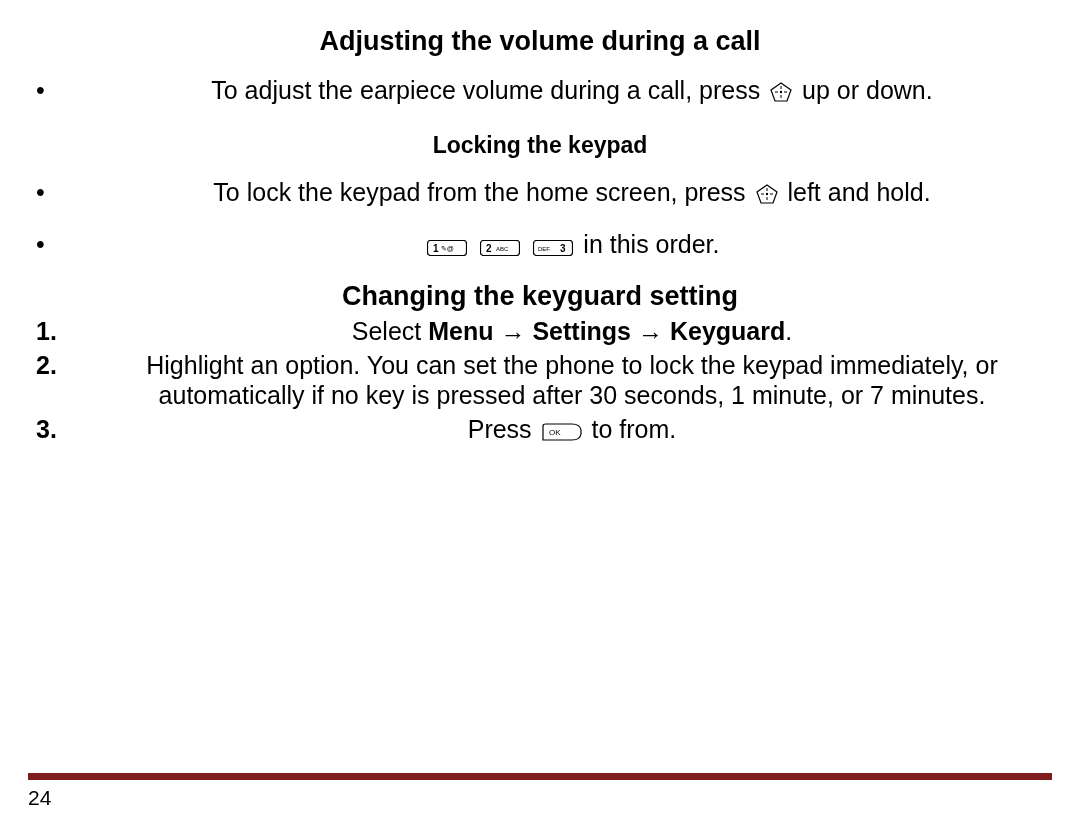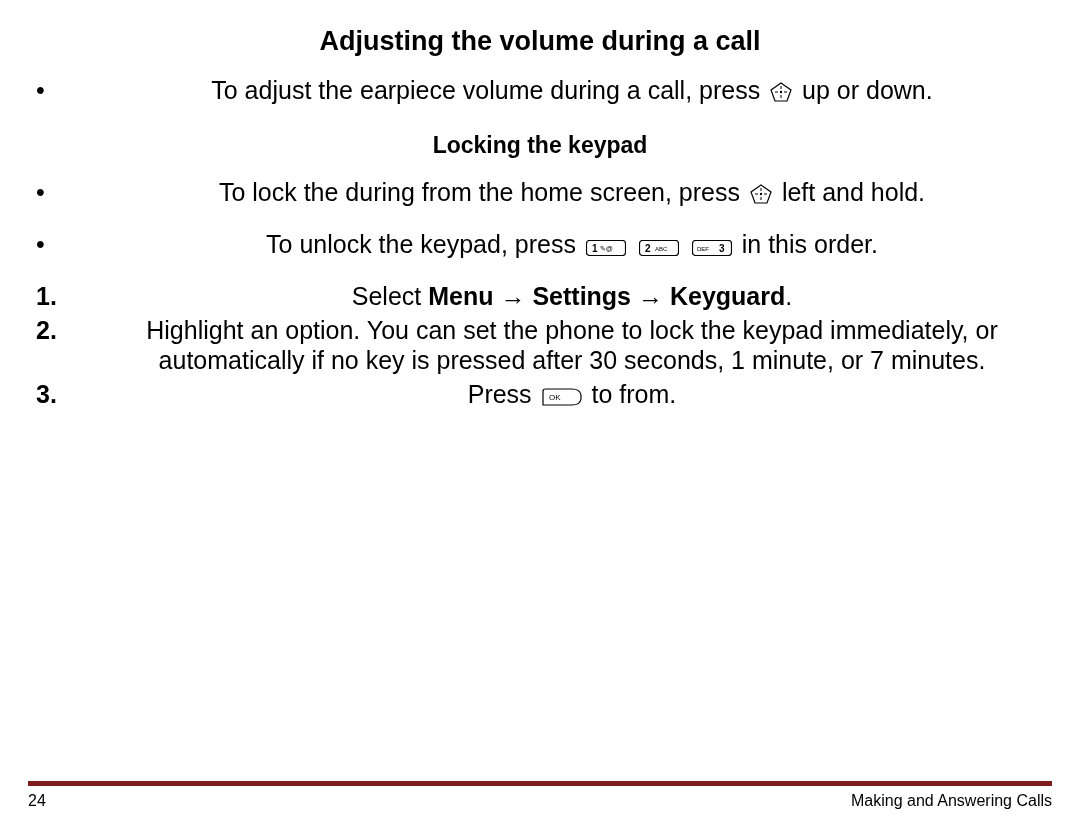--- a/index.html
+++ b/index.html
@@ -9,21 +9,21 @@
   .body{font-size:25px;line-height:1.15;margin:2px 0 4px 0;}
   ul.bul{list-style:none;padding:0;margin:2px 0 6px 0;}
   ul.bul>li{font-size:25px;line-height:1.3;padding-left:64px;position:relative;margin:17px 0;}
   ul.bul>li::before{content:"•";position:absolute;left:8px;top:0;font-size:25px;}
   ol.num{list-style:none;padding:0;margin:2px 0 0 0;}
   ol.num>li{font-size:25px;line-height:1.2;padding-left:64px;position:relative;margin:4px 0;}
   ol.num>li .marker{position:absolute;left:8px;top:0;font-weight:bold;}
   .bold{font-weight:bold;}
   .arrow{font-weight:bold;}
   .icon{display:inline-block;vertical-align:-3px;margin:0 3px;}
-  .footer{position:absolute;left:28px;right:28px;bottom:24px;border-top:5px solid #7f1d1d;padding-top:6px;font-size:16px;display:flex;justify-content:space-between;}
+  .footer{position:absolute;left:28px;right:28px;bottom:24px;border-top:7px solid #7f1d1d;padding-top:6px;font-size:21px;display:flex;justify-content:space-between;}
 </style>
 </head>
 <body>
 
 <div class="page">
 
   <div class="h3">Adjusting the volume during a call</div>
   <ul class="bul">
     <li>
       <span>To adjust the earpiece volume during a call, press </span><span class="icon"><svg width="22" height="20" viewBox="0 0 22 20">
@@ -33,63 +33,63 @@
             <line x1="11" y1="13" x2="11" y2="16" stroke="#000" stroke-width="1"></line>
             <line x1="5" y1="10" x2="8" y2="10" stroke="#000" stroke-width="1"></line>
             <line x1="14" y1="10" x2="17" y2="10" stroke="#000" stroke-width="1"></line>
           </svg></span><span> up or down.</span>
     </li>
   </ul>
 
   <div class="h2">Locking the keypad</div>
   <ul class="bul">
     <li>
-      <span>To lock the during from the home screen, press </span><span class="icon"><svg width="22" height="20" viewBox="0 0 22 20">
+      <span>To lock the keypad from the home screen, press </span><span class="icon"><svg width="22" height="20" viewBox="0 0 22 20">
             <path d="M11 1 L21 8 L17 19 L5 19 L1 8 Z" fill="none" stroke="#000" stroke-width="1.2"></path>
             <circle cx="11" cy="10" r="1.2" fill="#000"></circle>
             <line x1="11" y1="4" x2="11" y2="7" stroke="#000" stroke-width="1"></line>
             <line x1="11" y1="13" x2="11" y2="16" stroke="#000" stroke-width="1"></line>
             <line x1="5" y1="10" x2="8" y2="10" stroke="#000" stroke-width="1"></line>
             <line x1="14" y1="10" x2="17" y2="10" stroke="#000" stroke-width="1"></line>
           </svg></span><span> left and hold.</span>
     </li>
     <li>
-      <span>To unlock the keypad, press </span><span class="icon"><svg width="40" height="16" viewBox="0 0 40 16">
+      <span class="icon"><svg width="40" height="16" viewBox="0 0 40 16">
             <rect x="0.5" y="0.5" width="39" height="15" rx="3" fill="none" stroke="#000" stroke-width="1.2"></rect>
             <text x="6" y="12" font-size="10" font-family="Arial" font-weight="bold">1</text>
             <text x="14" y="11" font-size="7" font-family="Arial">✎@</text>
           </svg></span>
       <span class="icon"><svg width="40" height="16" viewBox="0 0 40 16">
             <rect x="0.5" y="0.5" width="39" height="15" rx="3" fill="none" stroke="#000" stroke-width="1.2"></rect>
             <text x="6" y="12" font-size="10" font-family="Arial" font-weight="bold">2</text>
             <text x="16" y="11" font-size="6" font-family="Arial">ABC</text>
           </svg></span>
       <span class="icon"><svg width="40" height="16" viewBox="0 0 40 16">
             <rect x="0.5" y="0.5" width="39" height="15" rx="3" fill="none" stroke="#000" stroke-width="1.2"></rect>
             <text x="5" y="11" font-size="6" font-family="Arial">DEF</text>
             <text x="27" y="12" font-size="10" font-family="Arial" font-weight="bold">3</text>
           </svg></span><span> in this order.</span>
     </li>
   </ul>
 
+  <div class="h3">Changing the keyguard setting</div>
   <ol class="num">
     <li>
       <span class="marker">1.</span>
       <span>Select </span><span class="bold">Menu</span><span class="arrow"> → </span><span class="bold">Settings</span><span class="arrow"> → </span><span class="bold">Keyguard</span><span>.</span>
     </li>
     <li>
       <span class="marker">2.</span>
       <span>Highlight an option. You can set the phone to lock the keypad immediately, or automatically if no key is pressed after 30 seconds, 1 minute, or 7 minutes.</span>
     </li>
     <li>
       <span class="marker">3.</span>
       <span>Press </span><span class="icon"><svg width="40" height="18" viewBox="0 0 40 18">
             <path d="M1 3 Q1 1 4 1 L30 1 Q38 1 39 7 L39 11 Q38 17 30 17 L1 17 Z" fill="none" stroke="#000" stroke-width="1.2"></path>
             <text x="7" y="12" font-size="8" font-family="Arial">OK</text>
           </svg></span><span> to from.</span>
     </li>
   </ol>
 
   <div class="footer">
     <span>24</span>
-    <span>Making and Answering Calls</span>
   </div>
 </div>
 
 </body></html>

